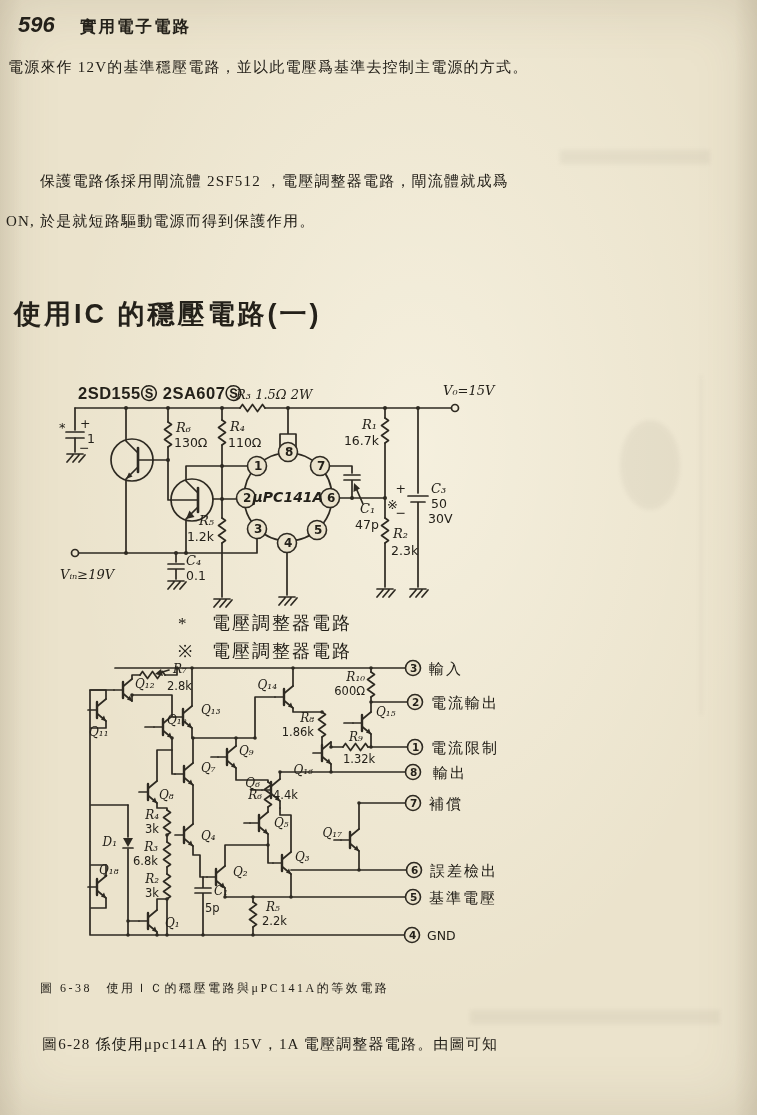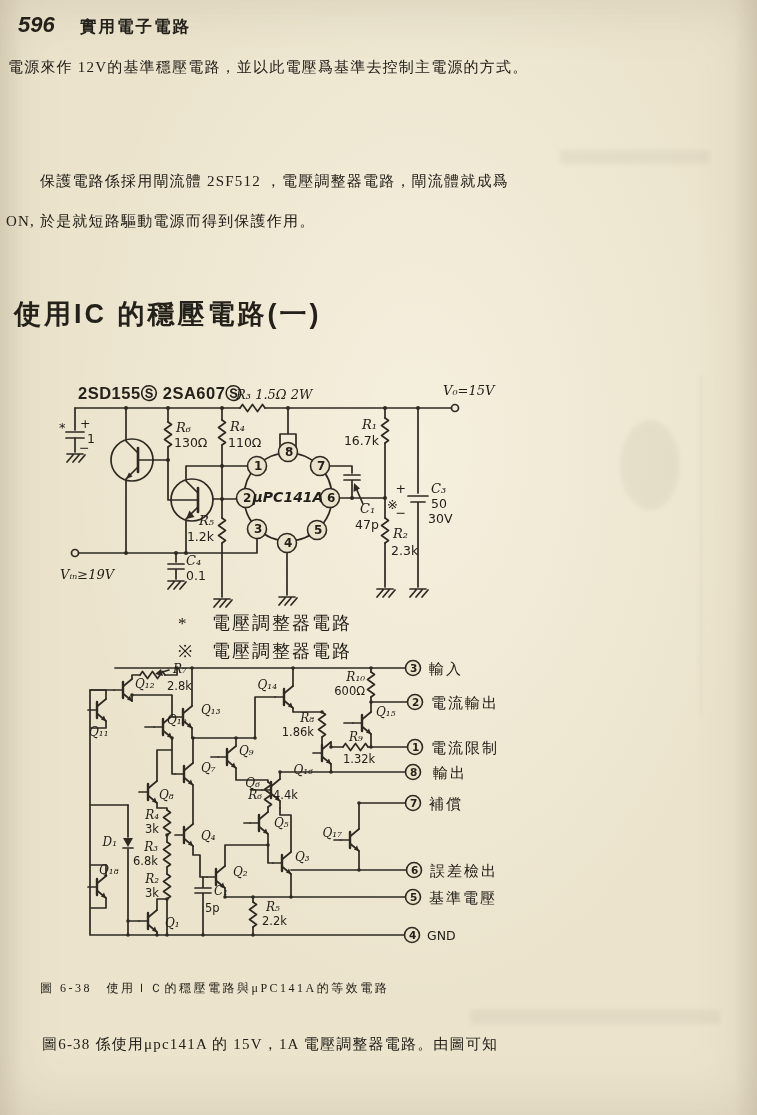--- a/index.html
+++ b/index.html
@@ -432,15 +432,15 @@
     <text class="t-name2" x="104" y="233" text-anchor="end">R₂</text>
     <text class="t-val2" x="104" y="247" text-anchor="end">3k</text>
     <text class="t-name2" x="211" y="261">R₅</text>
     <text class="t-val2" x="207" y="275">2.2k</text>
     <text class="t-name2" x="159" y="245">C₁</text>
     <text class="t-val2" x="150" y="262">5p</text>
   </svg>
 
   <div class="abs caption" style="left:40px;top:980px;">圖 6-38　使用ＩＣ的穩壓電路與μPC141A的等效電路</div>
 
-  <div class="abs para" style="left:42px;top:1035px;">圖6-38 係使用μpc141A 的 15V，1A 電壓調整器電路。由圖可知</div>
+  <div class="abs para" style="left:42px;top:1035px;">圖6-28 係使用μpc141A 的 15V，1A 電壓調整器電路。由圖可知</div>
 
 </div>
 
 </body></html>

